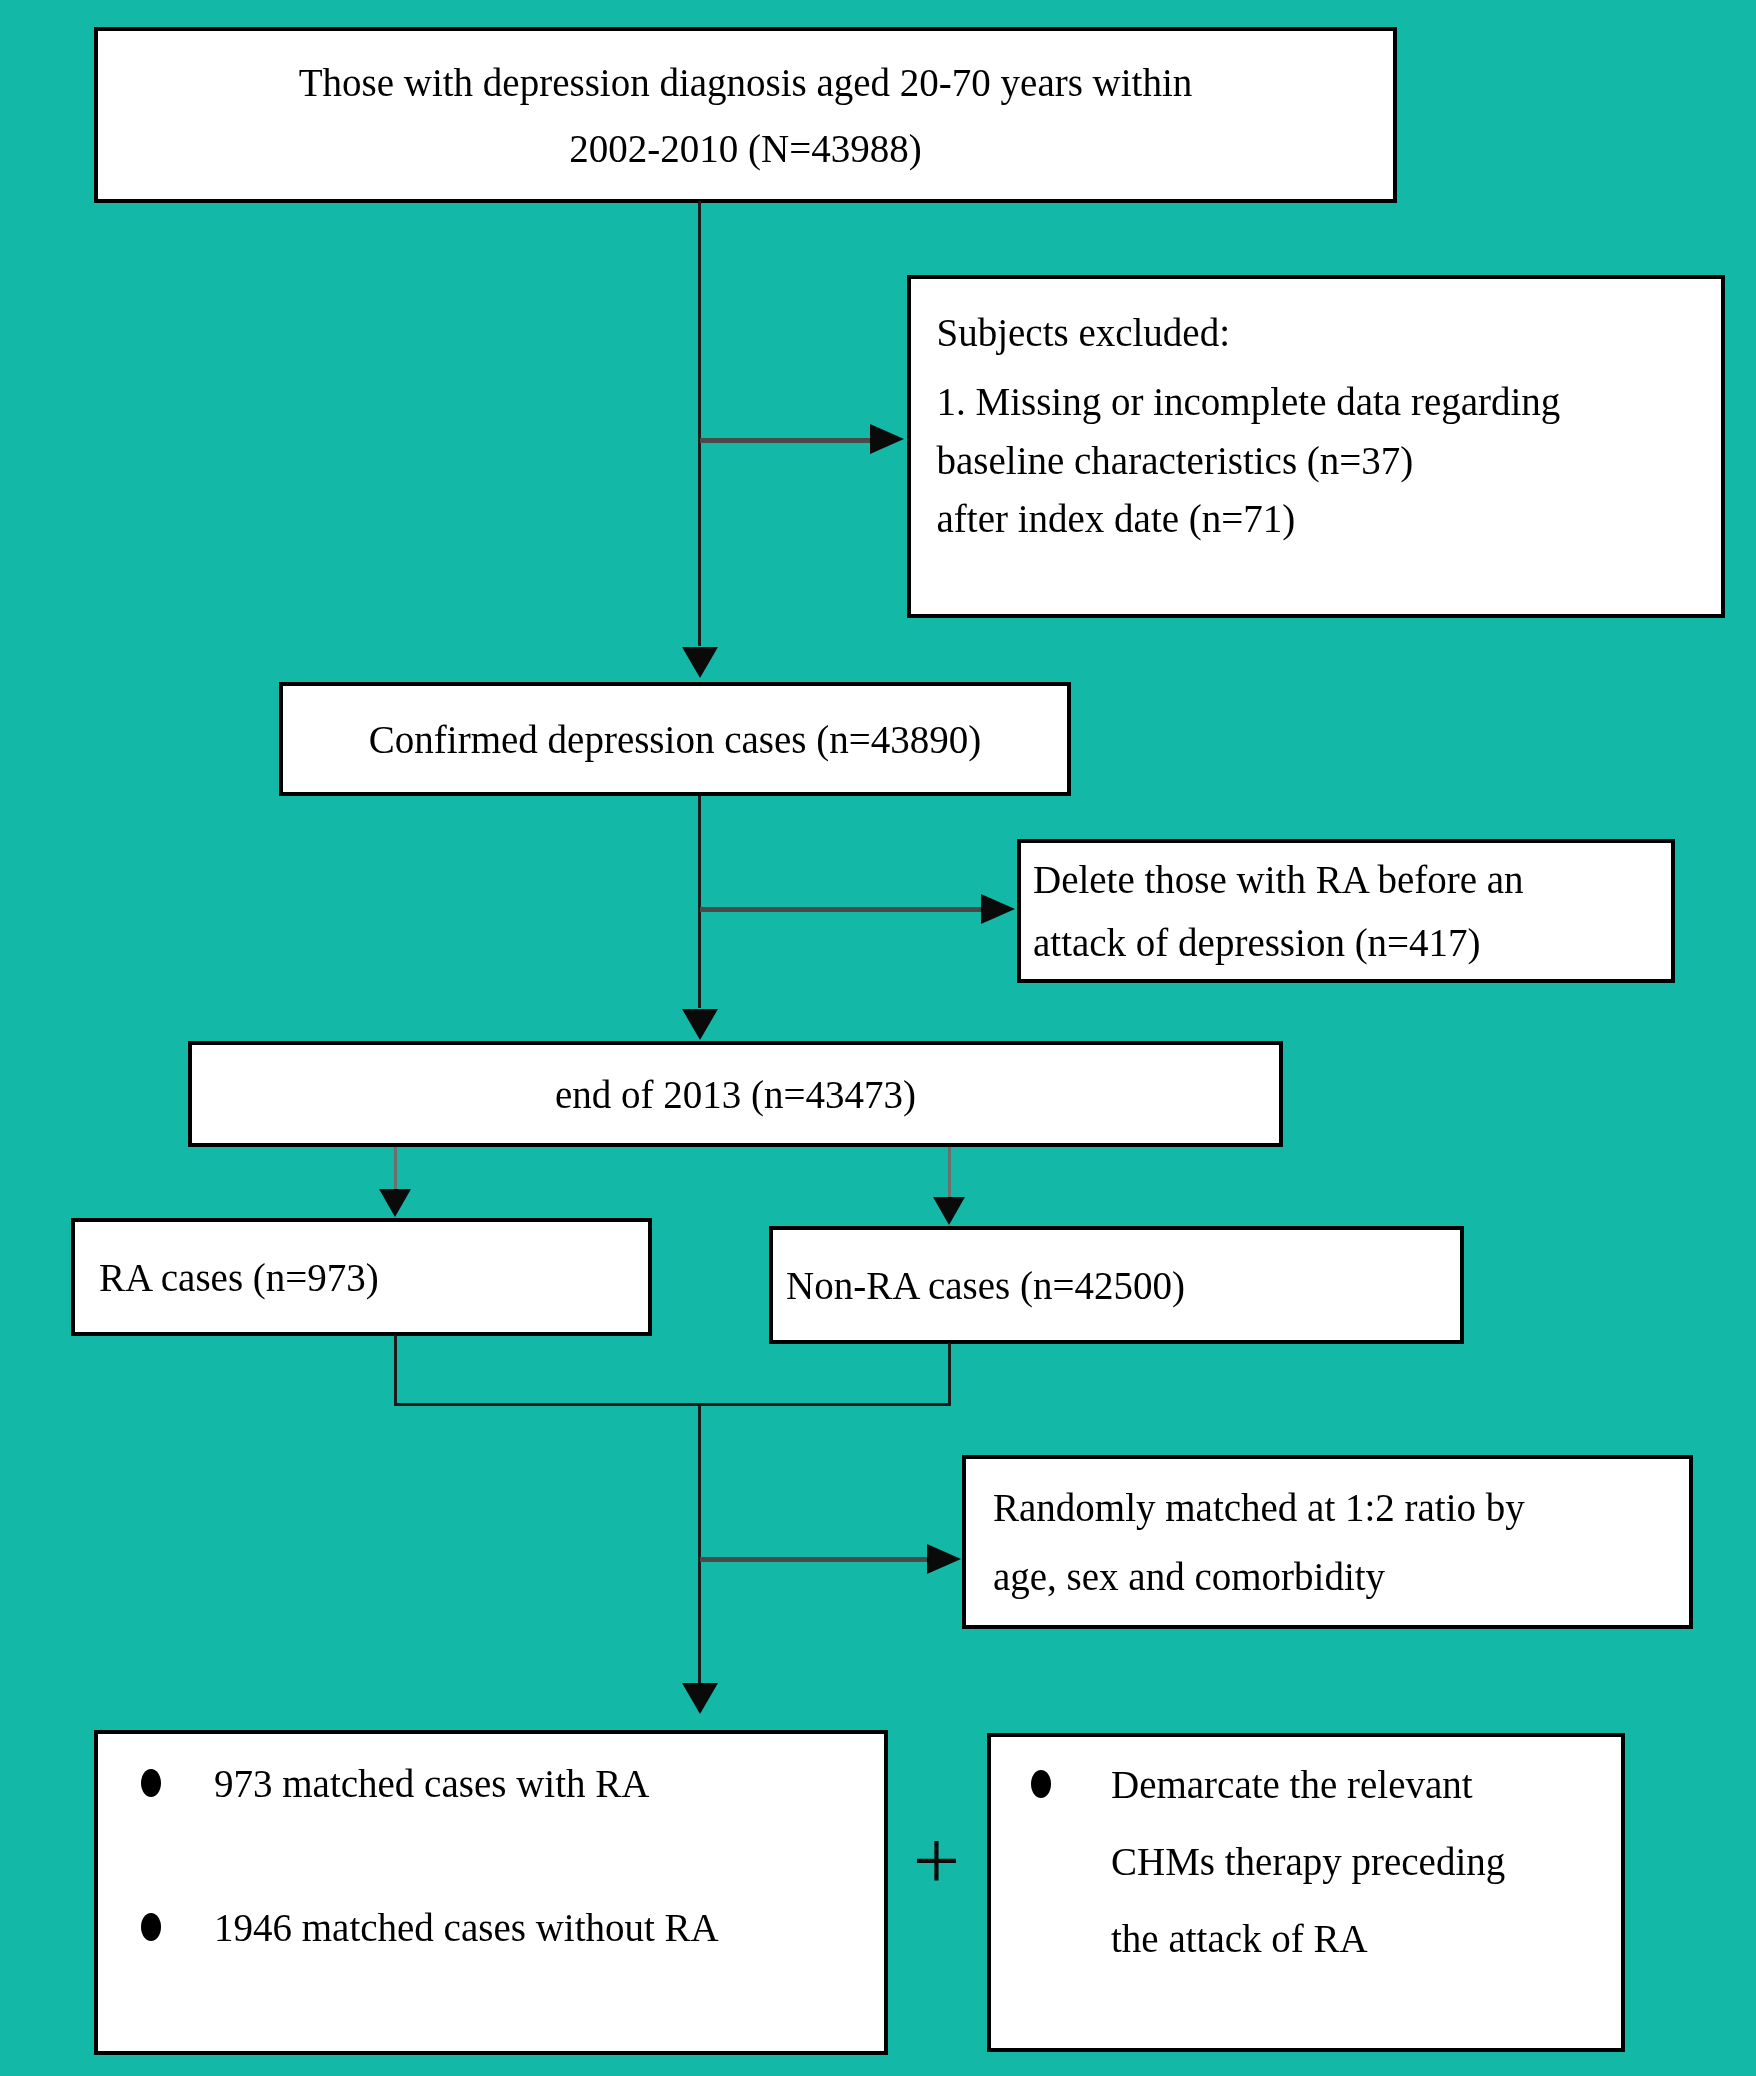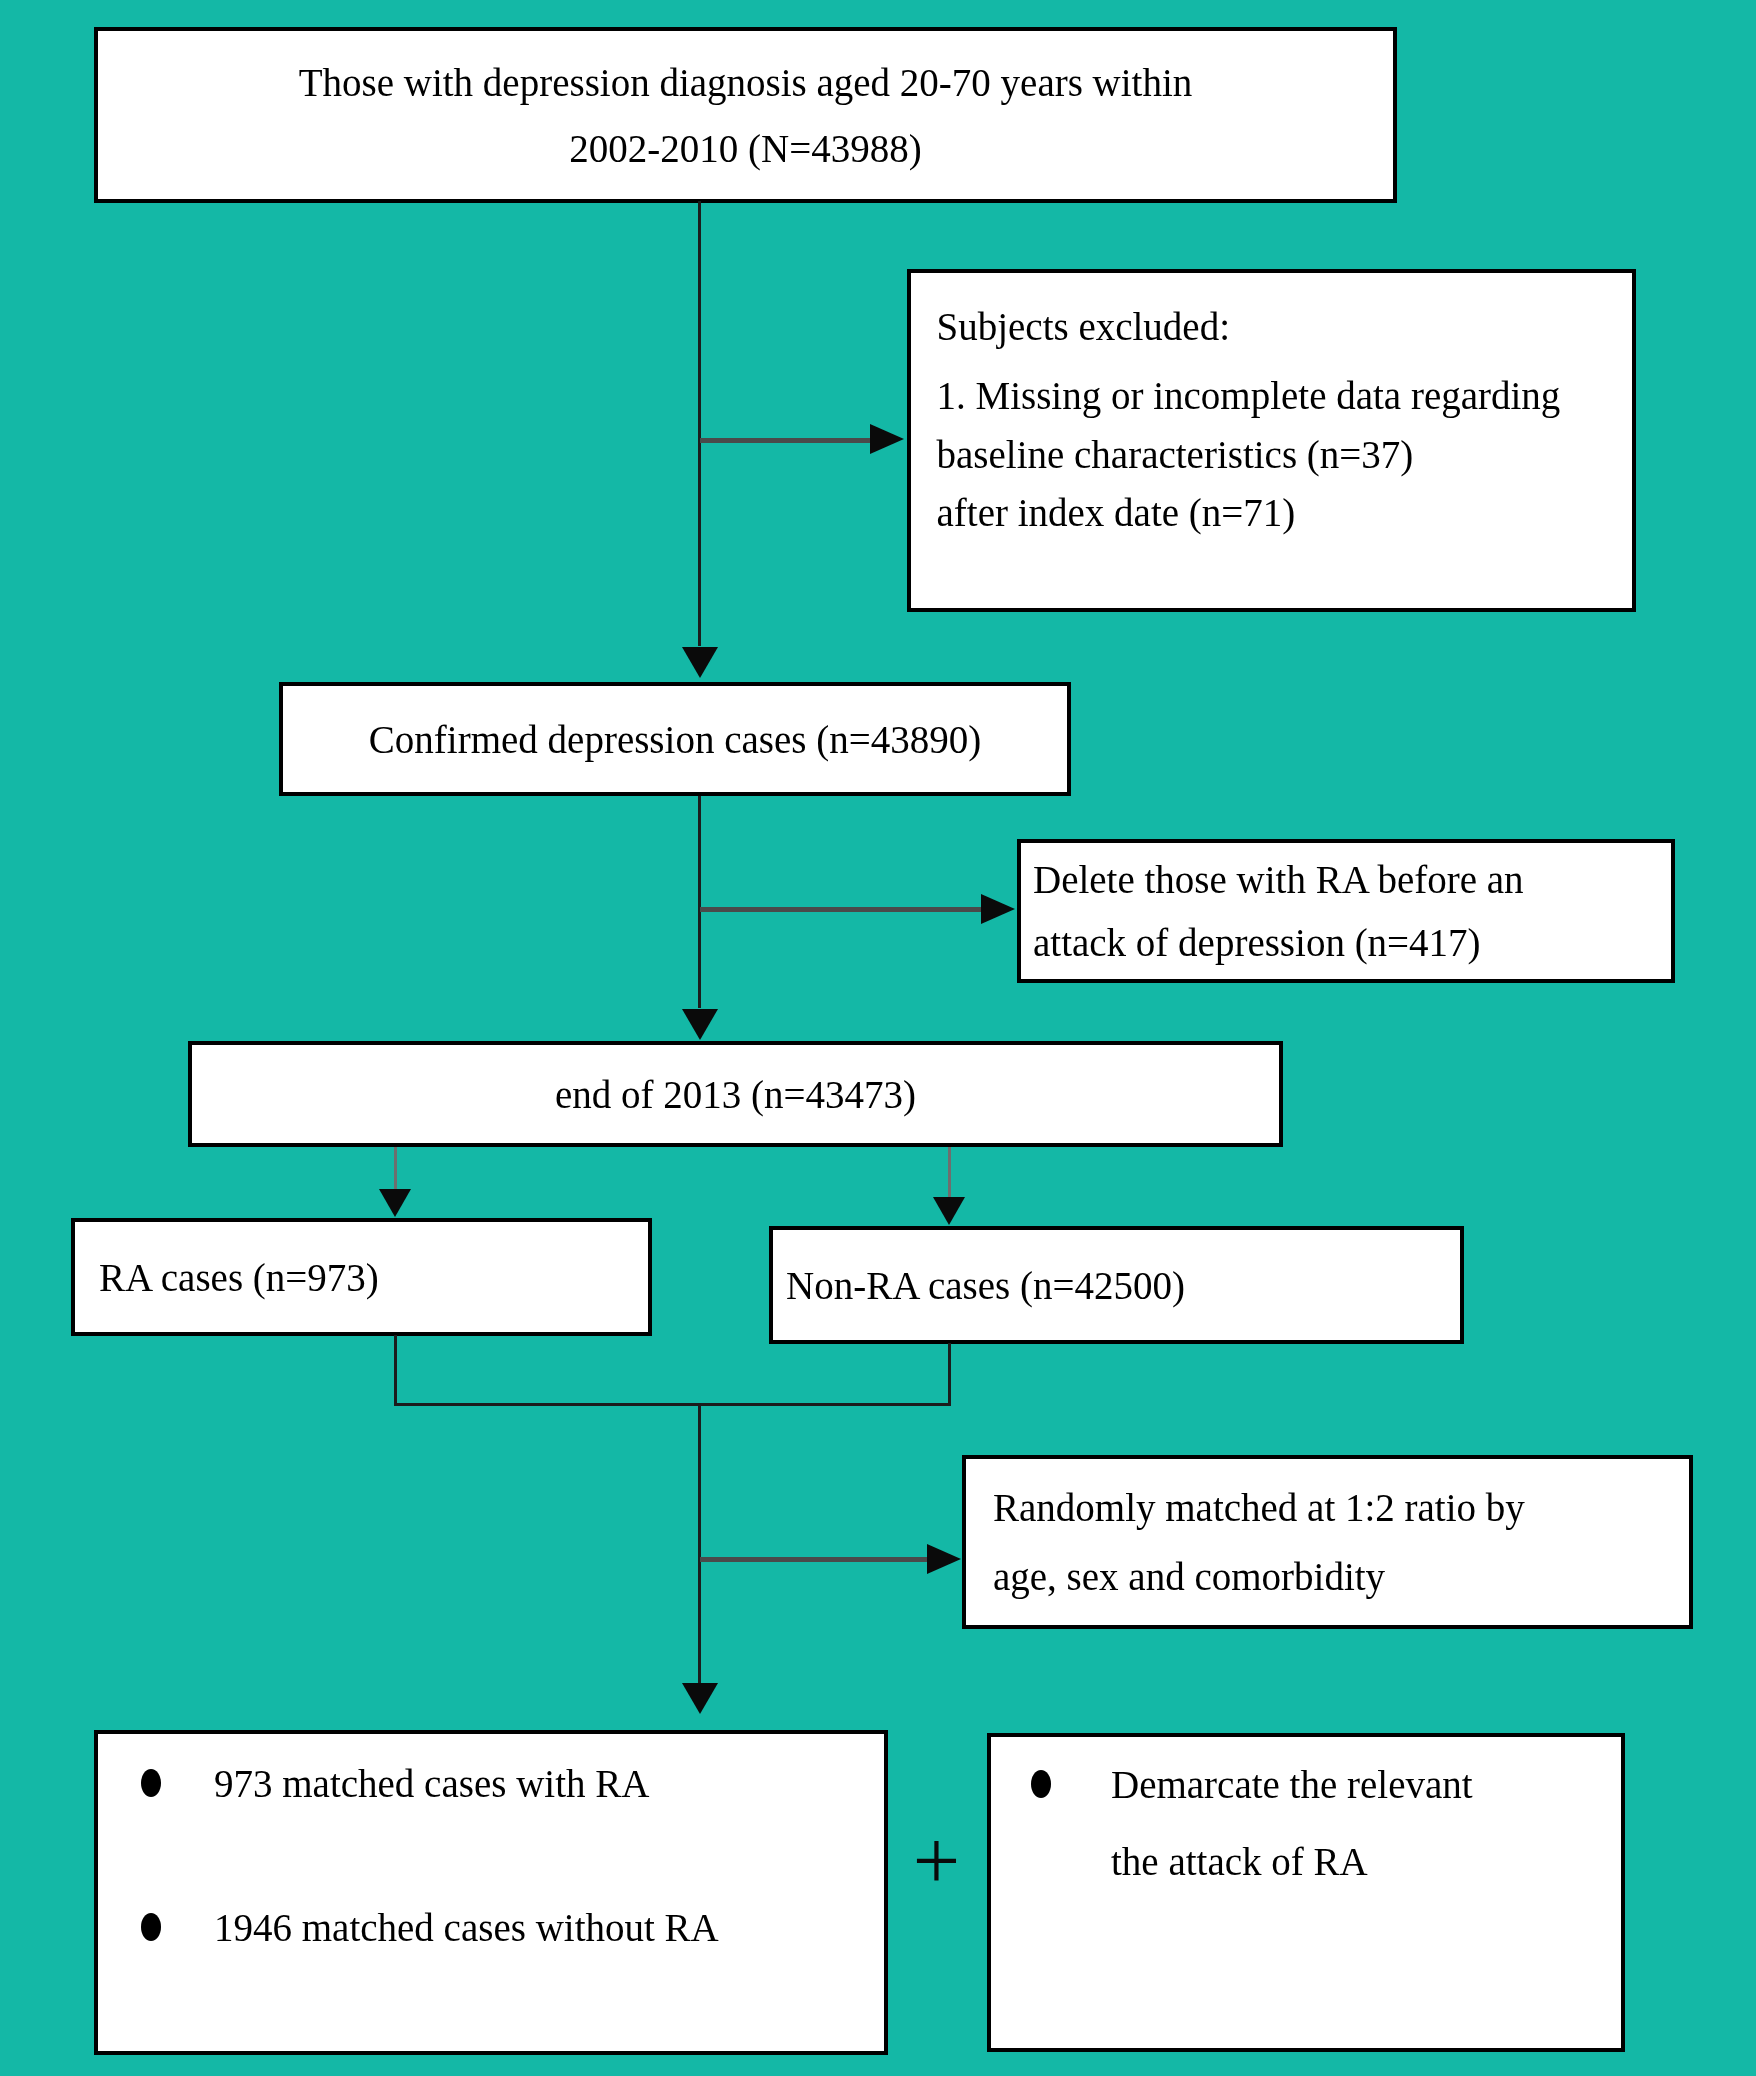--- a/index.html
+++ b/index.html
@@ -47,21 +47,21 @@
 </head>
 <body>
 
 <div id="canvas">
 
   <div class="box thick center" style="left:94px;top:27px;width:1303px;height:176px;gap:27px;">
     <div>Those with depression diagnosis aged 20-70 years within</div>
     <div>2002-2010 (N=43988)</div>
   </div>
 
-  <div class="box" style="left:907px;top:269px;width:729px;height:343px;padding:34px 20px 0 25.5px;">
+  <div class="box" style="left:907px;top:275px;width:818px;height:343px;padding:34px 20px 0 25.5px;">
     <div style="margin-bottom:29.5px;">Subjects excluded:</div>
     <div style="margin-bottom:20px;">1. Missing or incomplete data regarding</div>
     <div style="margin-bottom:19px;">baseline characteristics (n=37)</div>
     <div>after index date (n=71)</div>
   </div>
 
   <div class="box center" style="left:279px;top:682px;width:792px;height:114px;">
     <div>Confirmed depression cases (n=43890)</div>
   </div>
 
@@ -98,20 +98,21 @@
     </div>
   </div>
 
   <div class="plus">+</div>
 
   <div class="box" style="left:987px;top:1733px;width:638px;height:319px;padding:28px 13.4px 0 40px;">
     <div class="brow">
       <span class="bullet"></span>
       <div style="margin-left:60px;display:flex;flex-direction:column;gap:38px;">
         <div>Demarcate the relevant</div>
+        <div>CHMs therapy preceding</div>
         <div>the attack of RA</div>
       </div>
     </div>
   </div>
 
   <div class="vline" style="left:698px;top:201px;width:3.4px;height:445px;"></div>
   <div class="arr-d" style="left:682px;top:647px;"></div>
 
   <div class="hline branch" style="left:700px;top:438px;width:172px;height:4.7px;"></div>
   <div class="arr-r" style="left:870px;top:424px;"></div>

